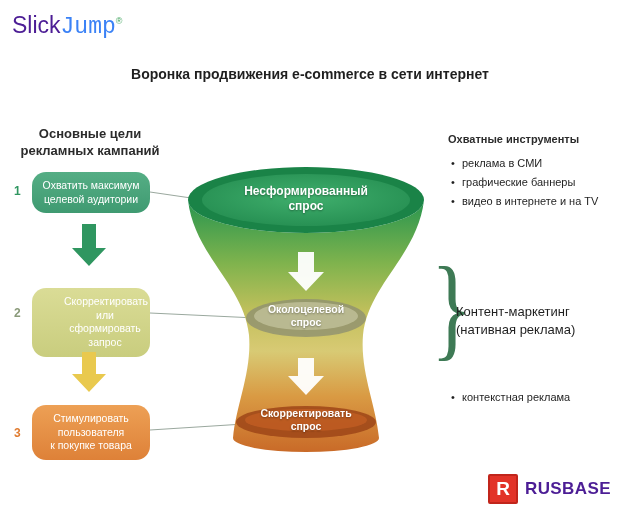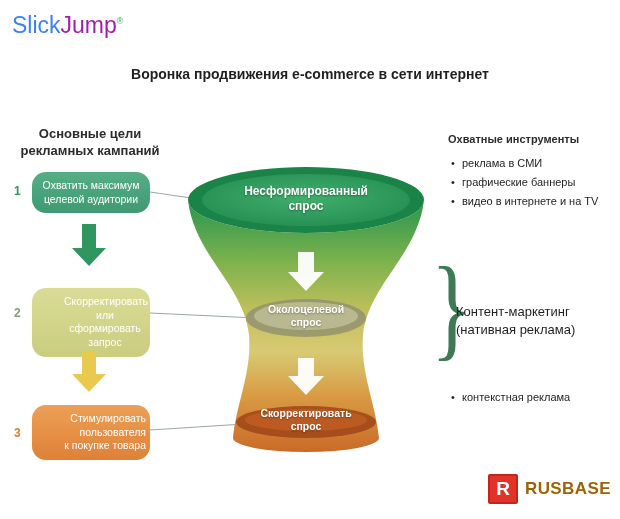--- a/index.html
+++ b/index.html
@@ -3,43 +3,43 @@
 <meta charset="utf-8">
 <style>
   * { margin:0; padding:0; box-sizing:border-box; }
   html,body { background:#fff; }
   body { font-family:"Liberation Sans", sans-serif; }
   .canvas { position:relative; width:620px; height:519px; background:#ffffff; overflow:hidden; }
   .preline { white-space:pre-line; }
 
   
   .logo { position:absolute; left:12px; top:12px; font-size:23px; font-weight:500; }
-  .logo-slick { color:#3b82f6; }
-  .logo-jump { color:#a21caf; }
+  .logo-slick { color:#4c1d95; }
+  .logo-jump { color:#3b82f6;font-family:Liberation Mono, monospace; }
   .logo-reg { color:#3fa45c; font-size:9px; vertical-align:9px; }
 
   
   .title { position:absolute; left:0; top:66px; width:620px; text-align:center;
            font-size:14px; font-weight:bold; color:#1f1f1f; }
 
   
   .left-header { position:absolute; left:10px; top:126px; width:160px; text-align:center;
                  font-size:13px; font-weight:bold; color:#2b2b2b; line-height:1.3; }
   .right-header { position:absolute; left:448px; top:133px; font-size:11px; font-weight:bold; color:#2b2b2b; }
 
   
   .step-num { position:absolute; font-size:12px; font-weight:bold; }
   .n1 { left:14px; top:184px; color:#2f9660; }
   .n2 { left:14px; top:306px; color:#8a9a7a; }
   .n3 { left:14px; top:426px; color:#e07b2f; }
   .step-box { position:absolute; left:32px; width:118px; border-radius:14px; color:#ffffff;
               font-size:10.5px; line-height:1.3; text-align:center; padding:7px 4px; }
   .b1 { top:172px; background:linear-gradient(#55ae85,#3f9a71); }
   .b2 { top:288px; background:linear-gradient(#dadc96,#c9cd7e);padding-left:32px; }
-  .b3 { top:405px; background:linear-gradient(#eda055,#de8138);text-align:right; }
+  .b3 { top:405px; background:linear-gradient(#eda055,#de8138); }
 
   
   .overlay { position:absolute; left:0; top:0; pointer-events:none; }
 
   
   .funnel { position:absolute; left:180px; top:160px; }
   .flabel { position:absolute; color:#ffffff; font-weight:bold; text-align:center;
             line-height:1.25; text-shadow:0 1px 2px rgba(0,0,0,0.35); }
   .f1 { left:226px; top:184px; width:160px; font-size:12px; }
   .f2 { left:258px; top:303px; width:96px; font-size:10.5px; }
@@ -55,21 +55,21 @@
   
   .brace { position:absolute; left:424px; top:258px; font-family:"Liberation Serif", serif;
            font-size:115px; line-height:100px; color:#3e7a55; transform:scaleX(0.75); }
   .brace-label { position:absolute; left:456px; top:303px; font-size:13px; color:#1f1f1f; line-height:1.35; }
 
   
   .rusbase { position:absolute; left:488px; top:474px; display:flex; align-items:center; }
   .rb-square { width:30px; height:30px; background:#e23328; border-radius:2px; display:flex;
                align-items:center; justify-content:center; color:#ffffff; font-size:19px; font-weight:bold;
                border:2px solid #c1251b; }
-  .rb-text { margin-left:7px; font-size:17px; font-weight:bold; color:#a16207; letter-spacing:0.4px; }
+  .rb-text { margin-left:7px; font-size:17px; font-weight:bold; color:#4c1d95; letter-spacing:0.4px; }
 </style>
 </head>
 <body>
 
 <div class="canvas">
 
   <div class="logo">
     <span class="logo-slick">Slick</span><span class="logo-jump">Jump</span><span class="logo-reg">®</span>
   </div>
 

